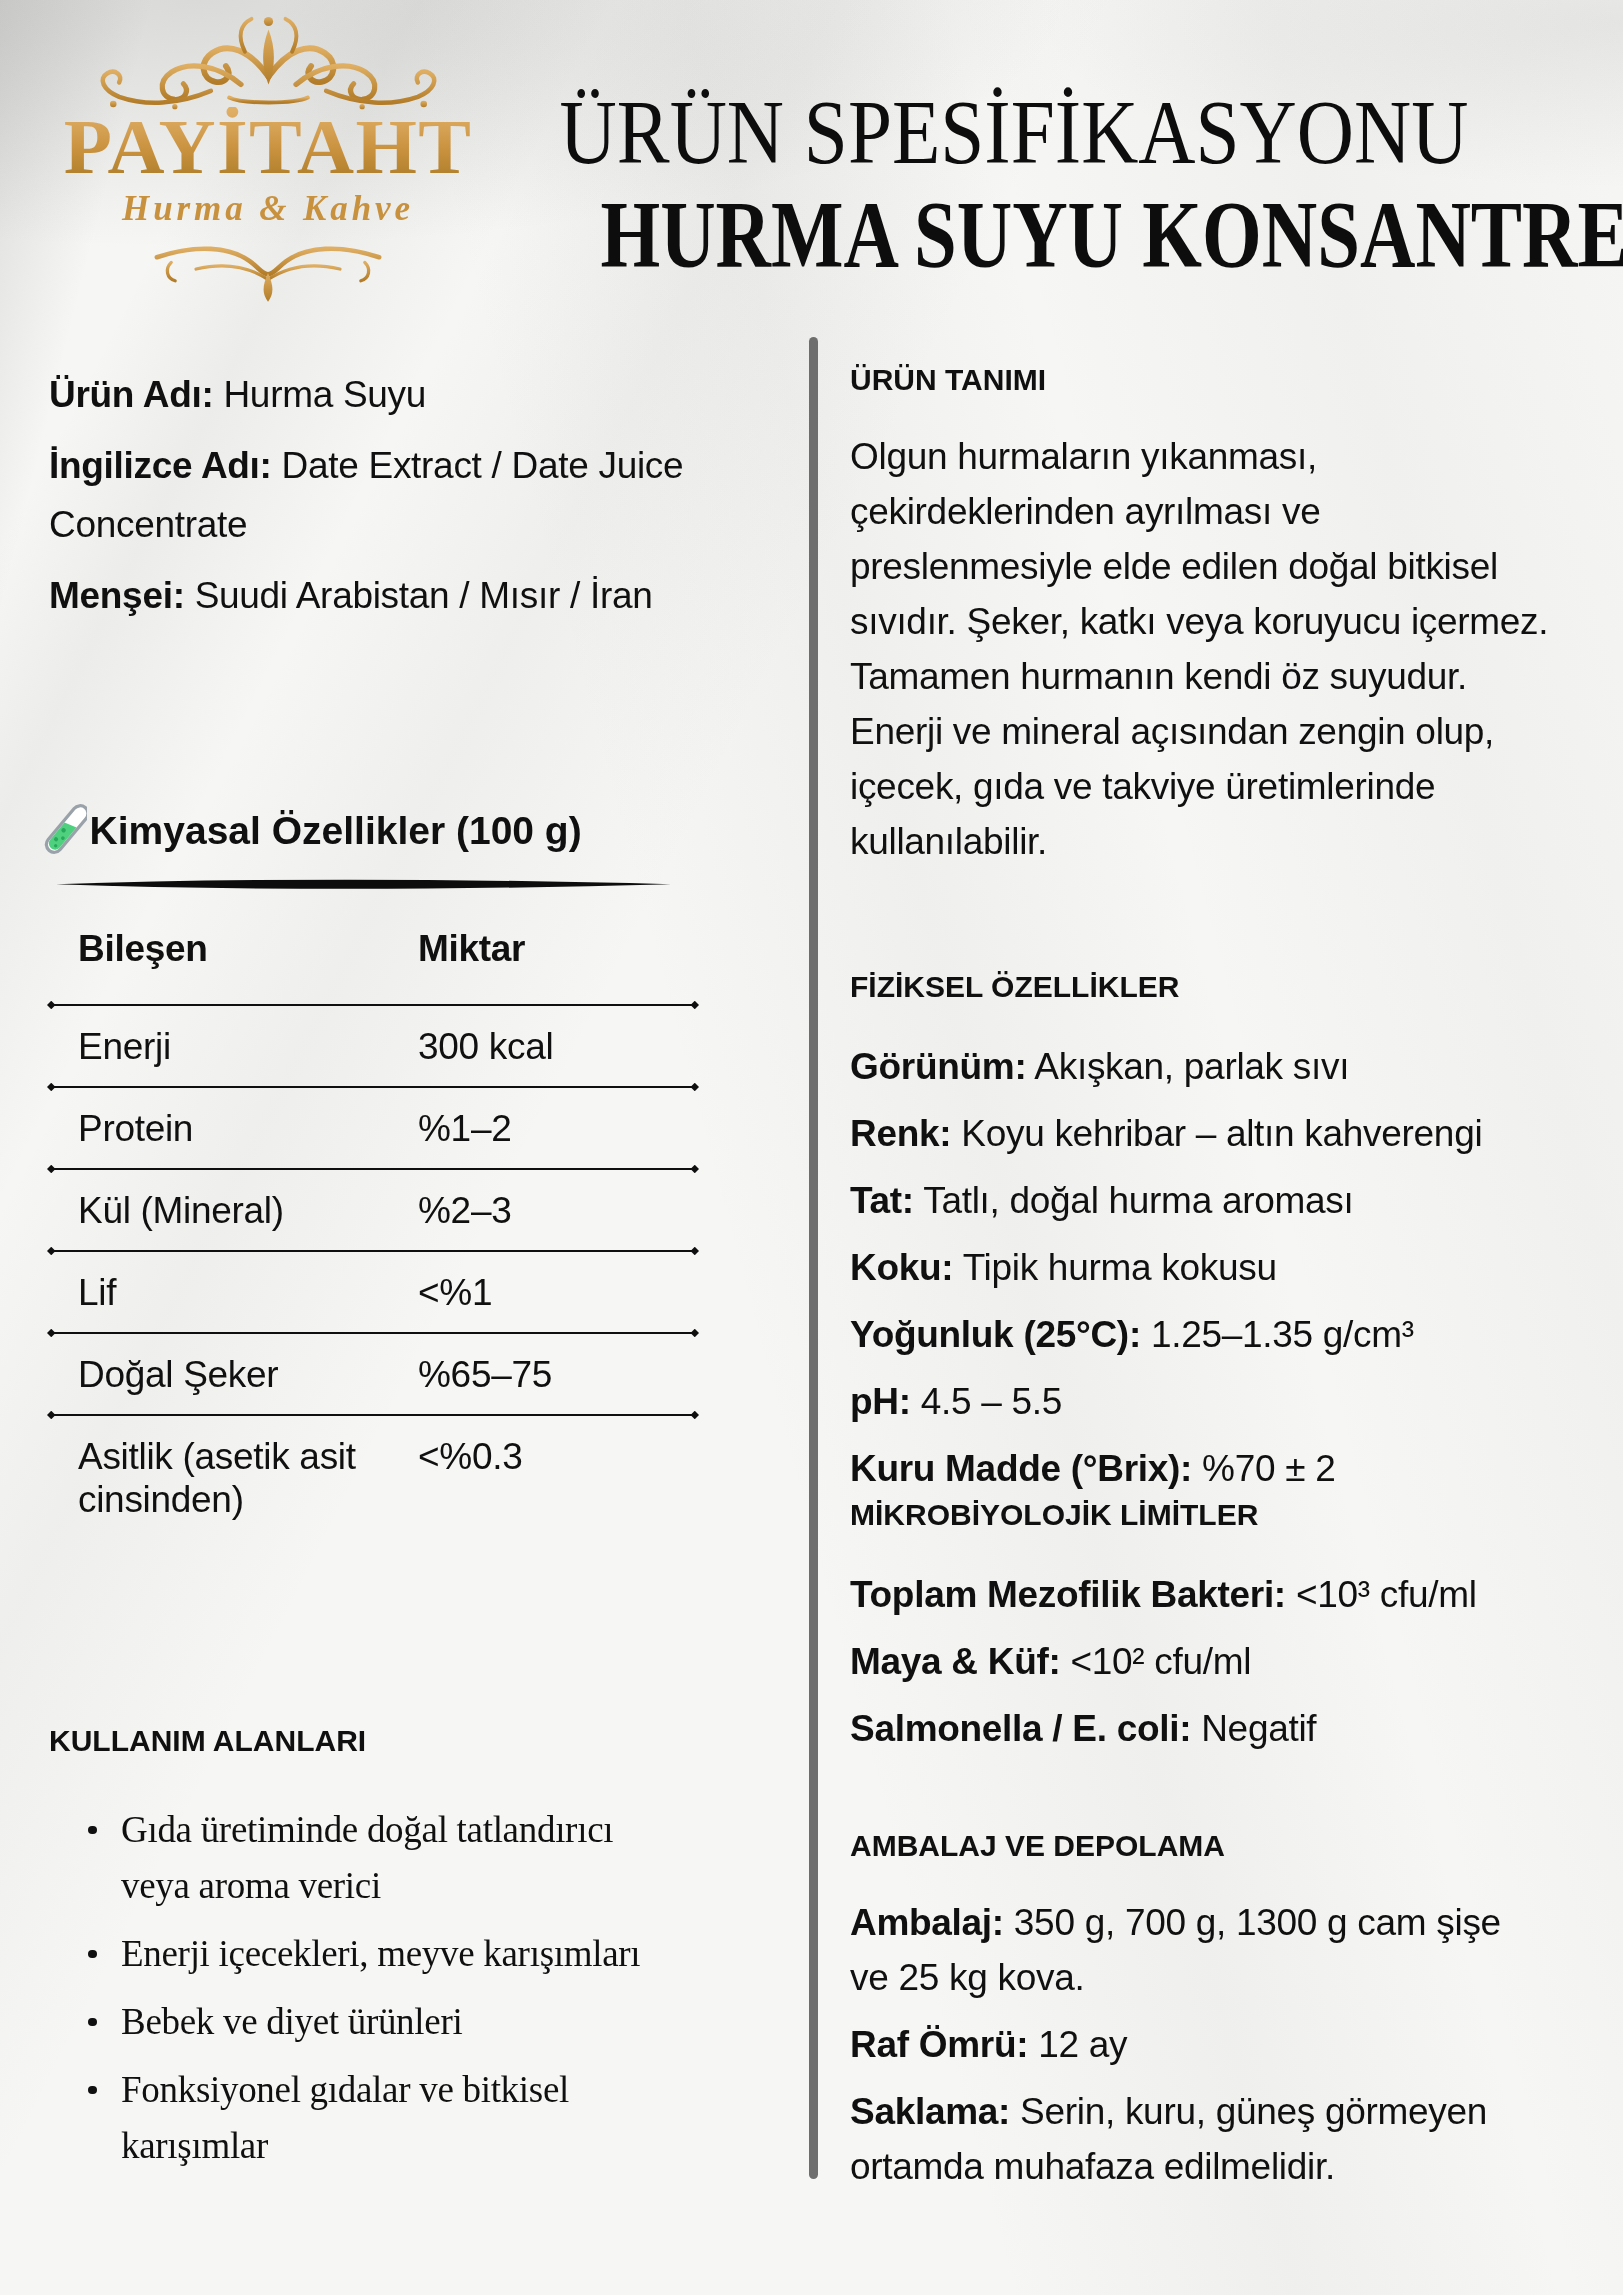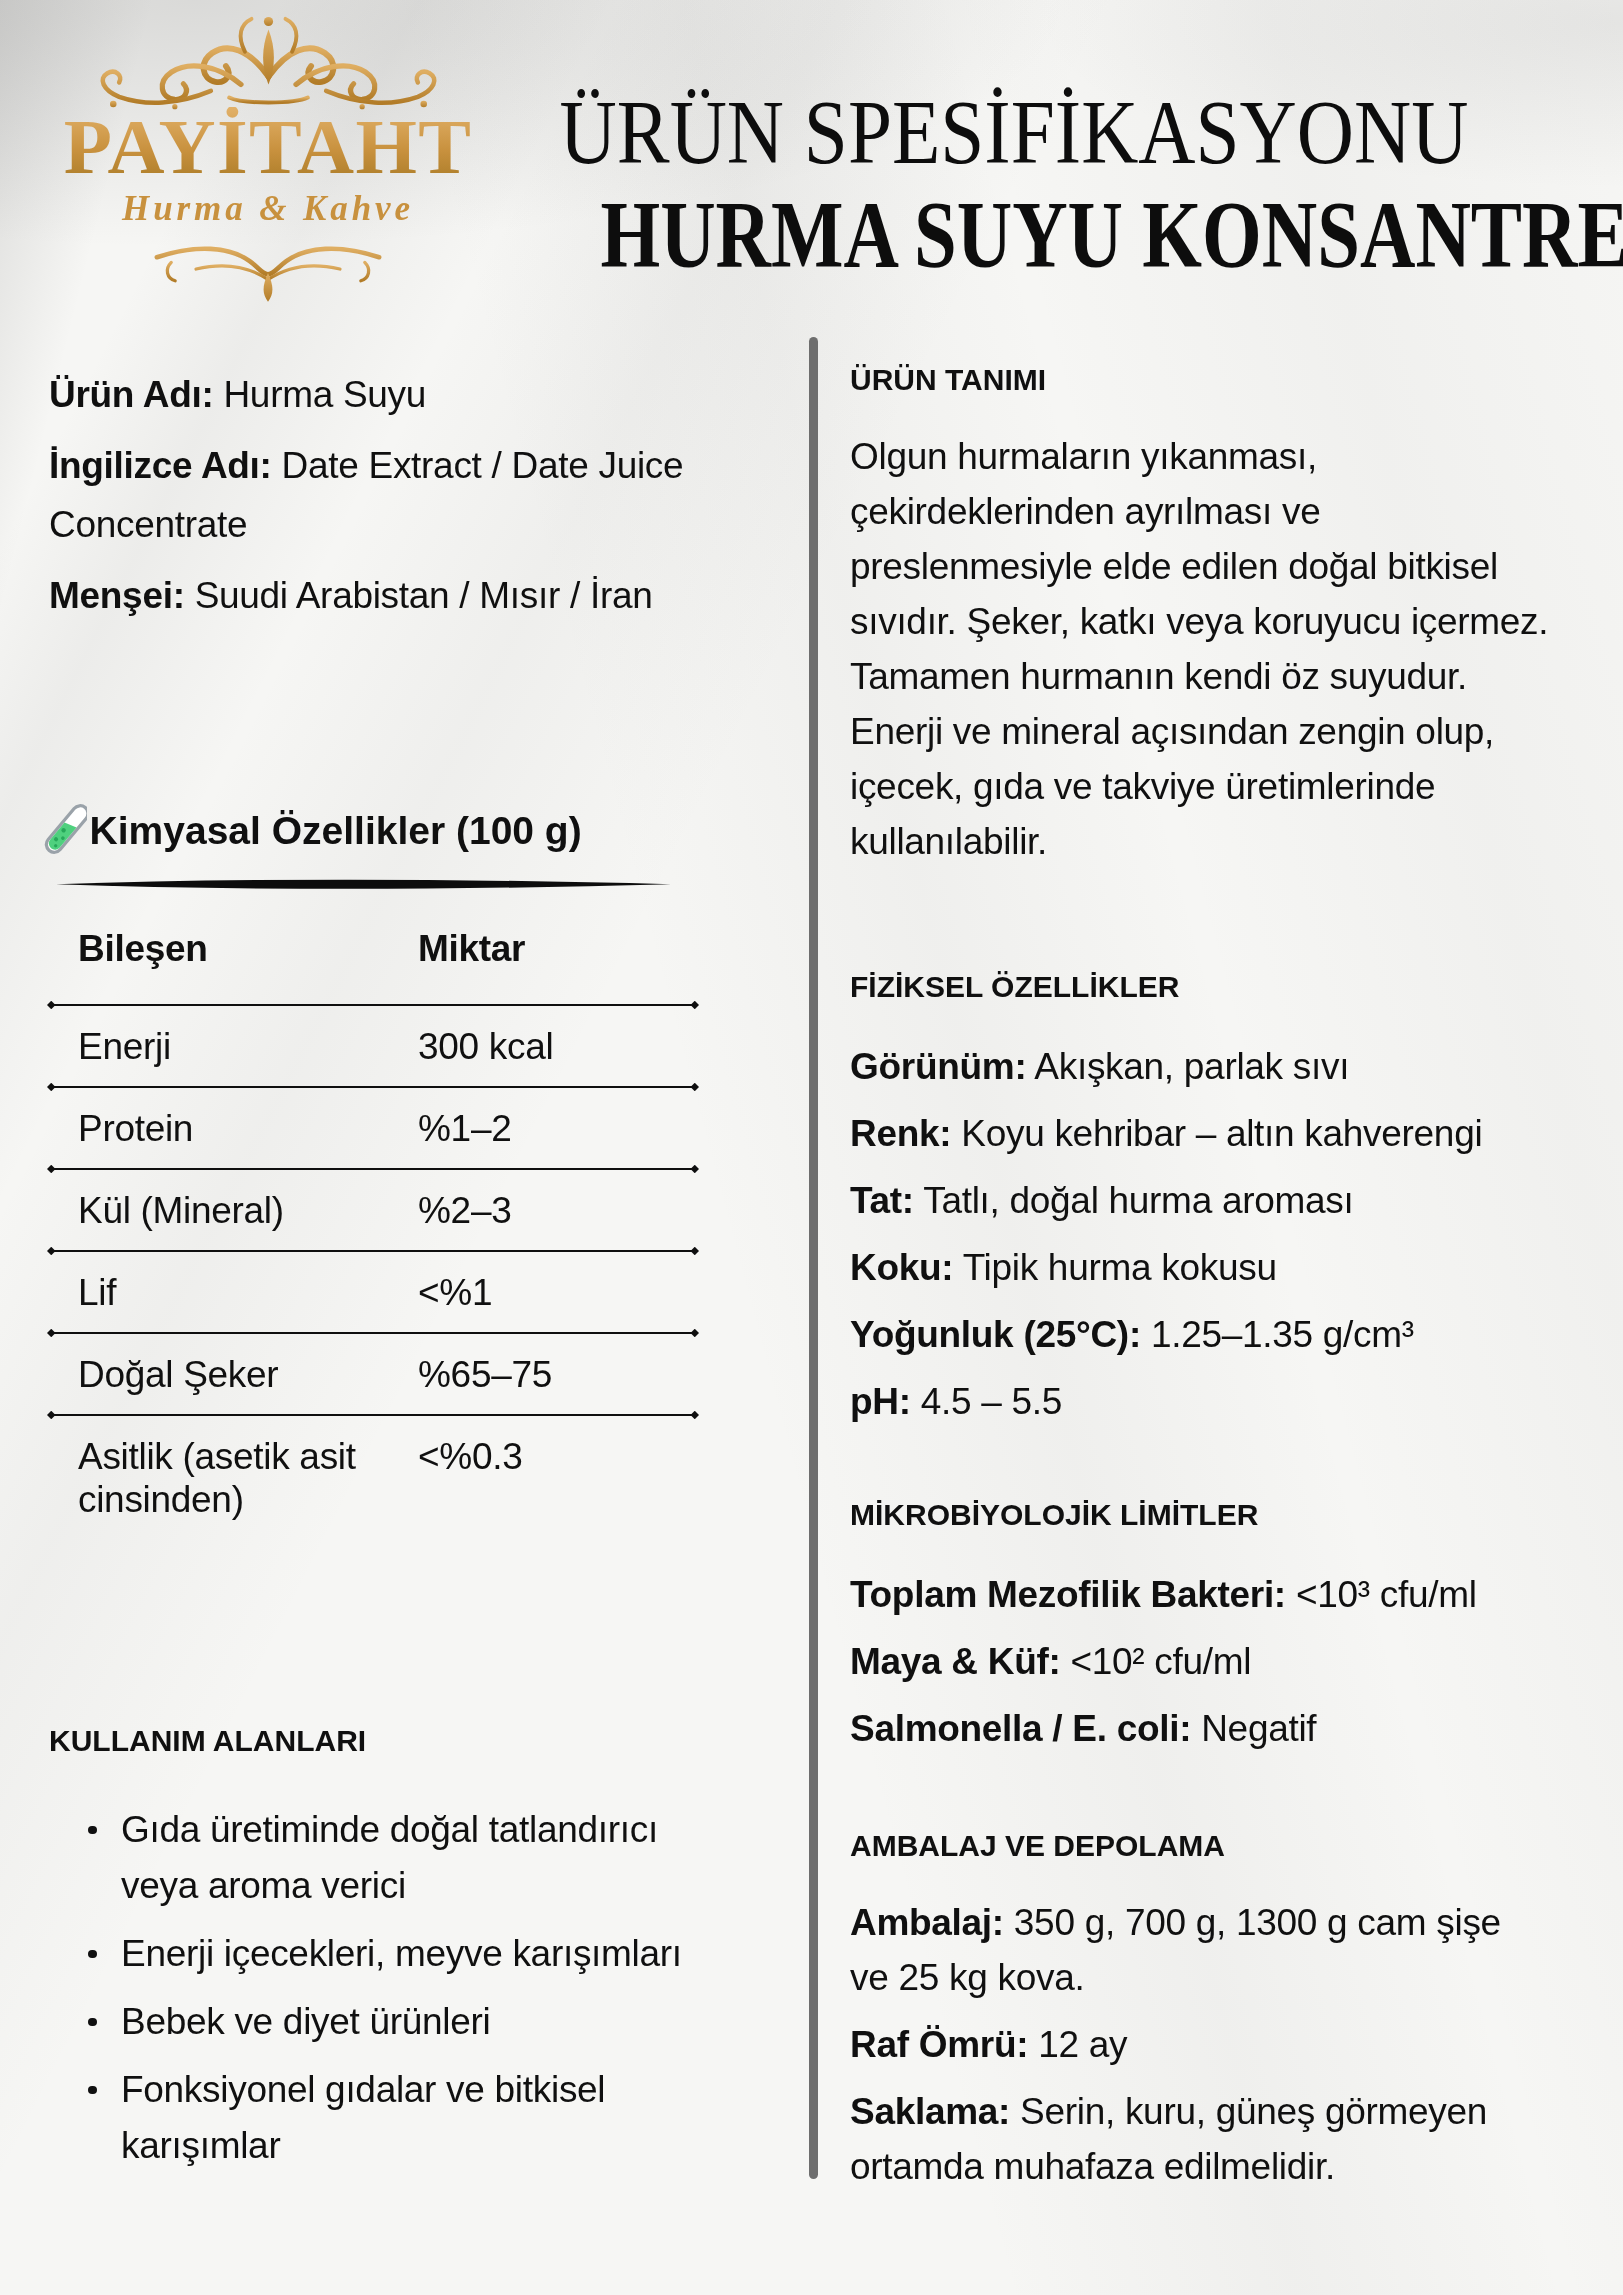--- a/index.html
+++ b/index.html
@@ -58,21 +58,21 @@
   .c1{width:340px;flex:0 0 auto;}
   .c2{flex:1;}
   .rule{position:relative;height:2px;background:#0f0f0f;margin:0;}
   .rule::before,.rule::after{content:"";position:absolute;top:-3.3px;width:8.5px;height:8.5px;background:#0f0f0f;
     clip-path:polygon(50% 0,100% 50%,50% 100%,0 50%);}
   .rule::before{left:-2px;}
   .rule::after{right:-2px;}
   #usage{left:49px;top:1706px;width:759px;}
   #usage h2{margin-bottom:14px;}
   #usage ul{list-style:none;margin:0;padding:0;}
-  #usage li{position:relative;padding-left:72px;font-size:37px;line-height:56px;letter-spacing:-0.3px;white-space:pre-line;}
+  #usage li{position:relative;padding-left:72px;font-size:37px;line-height:56px;letter-spacing:-0.3px;white-space:pre-line;font-family:Liberation Serif, serif;}
   #usage li .dot{position:absolute;left:39px;top:23.6px;width:8.5px;height:8.5px;border-radius:50%;background:#101010;}
   
   #tanim{left:850px;top:345px;width:772px;}
   #tanim h2{margin-bottom:14.4px;}
   #tanim .body-line{line-height:55px;}
   #fiziksel{left:850px;top:952px;width:772px;}
   #fiziksel h2{margin-bottom:17px;}
   #fiziksel .prop{line-height:55px;}
   #mikro{left:850px;top:1480px;width:772px;}
   #mikro h2{margin-bottom:17px;}
@@ -222,20 +222,21 @@
   </div>
 
   <div class="sec" id="fiziksel">
     <h2>FİZİKSEL ÖZELLİKLER</h2>
     <p class="prop"><span class="lbl">Görünüm:</span> <span>Akışkan, parlak sıvı</span></p>
     <p class="prop"><span class="lbl">Renk:</span> <span>Koyu kehribar – altın kahverengi</span></p>
     <p class="prop"><span class="lbl">Tat:</span> <span>Tatlı, doğal hurma aroması</span></p>
     <p class="prop"><span class="lbl">Koku:</span> <span>Tipik hurma kokusu</span></p>
     <p class="prop"><span class="lbl">Yoğunluk (25°C):</span> <span>1.25–1.35 g/cm³</span></p>
     <p class="prop"><span class="lbl">pH:</span> <span>4.5 – 5.5</span></p>
+    <p class="prop"><span class="lbl">Kuru Madde (°Brix):</span> <span>%70 ± 2</span></p>
   </div>
 
   <div class="sec" id="mikro">
     <h2>MİKROBİYOLOJİK LİMİTLER</h2>
     <p class="prop"><span class="lbl">Toplam Mezofilik Bakteri:</span> <span>&lt;10³ cfu/ml</span></p>
     <p class="prop"><span class="lbl">Maya &amp; Küf:</span> <span>&lt;10² cfu/ml</span></p>
     <p class="prop"><span class="lbl">Salmonella / E. coli:</span> <span>Negatif</span></p>
   </div>
 
   <div class="sec" id="ambalaj">

